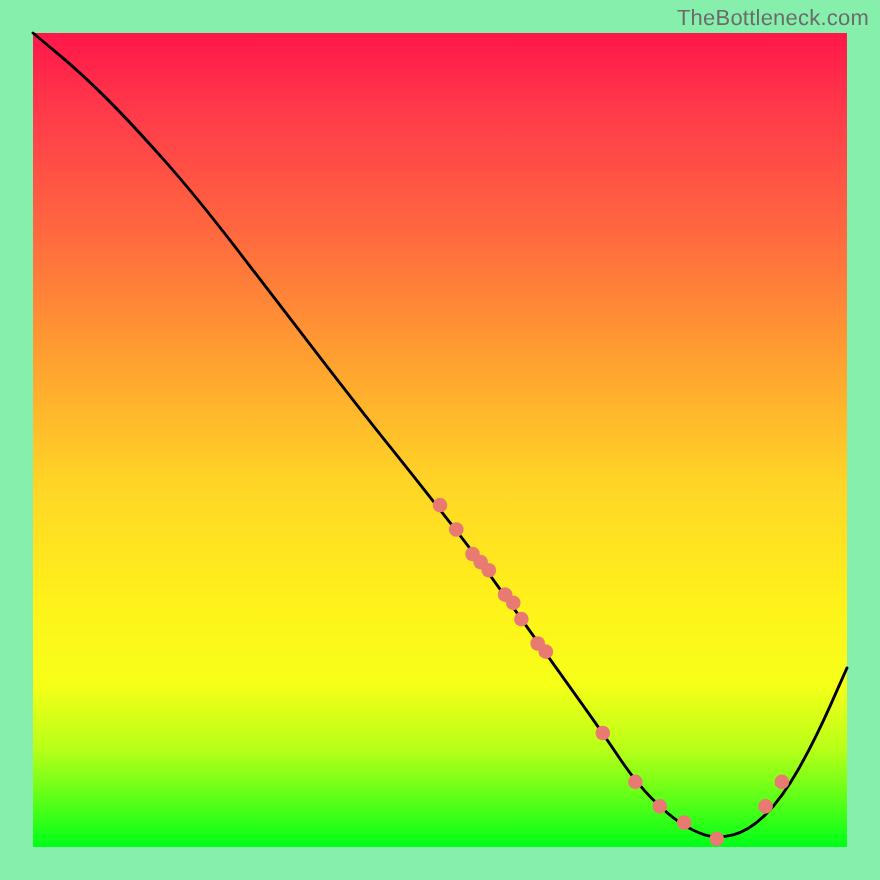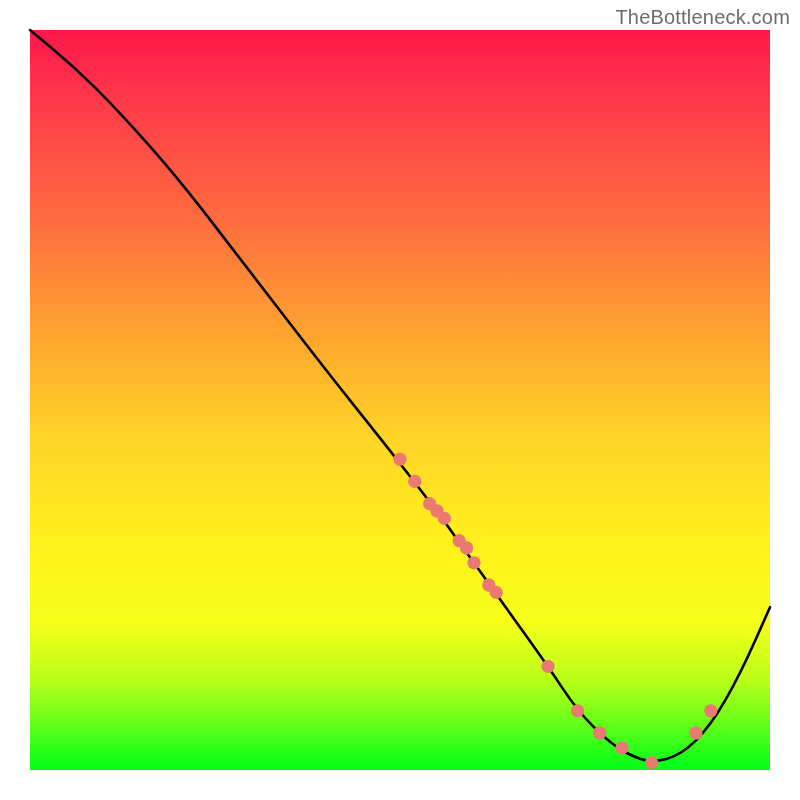--- a/index.html
+++ b/index.html
@@ -9,21 +9,21 @@
     width: 800px;
     height: 800px;
     position: relative;
     font-family: Arial, sans-serif;
   }
   .outer {
     position: absolute;
     left: 0; top: 0;
     width: 800px;
     height: 800px;
-    background: #ffffff;
+    background: #86efac;
   }
   .plot {
     position: absolute;
     left: 30px;
     top: 30px;
     width: 740px;
     height: 740px;
     
     background: linear-gradient(to bottom,
       #ff174a 0%,

